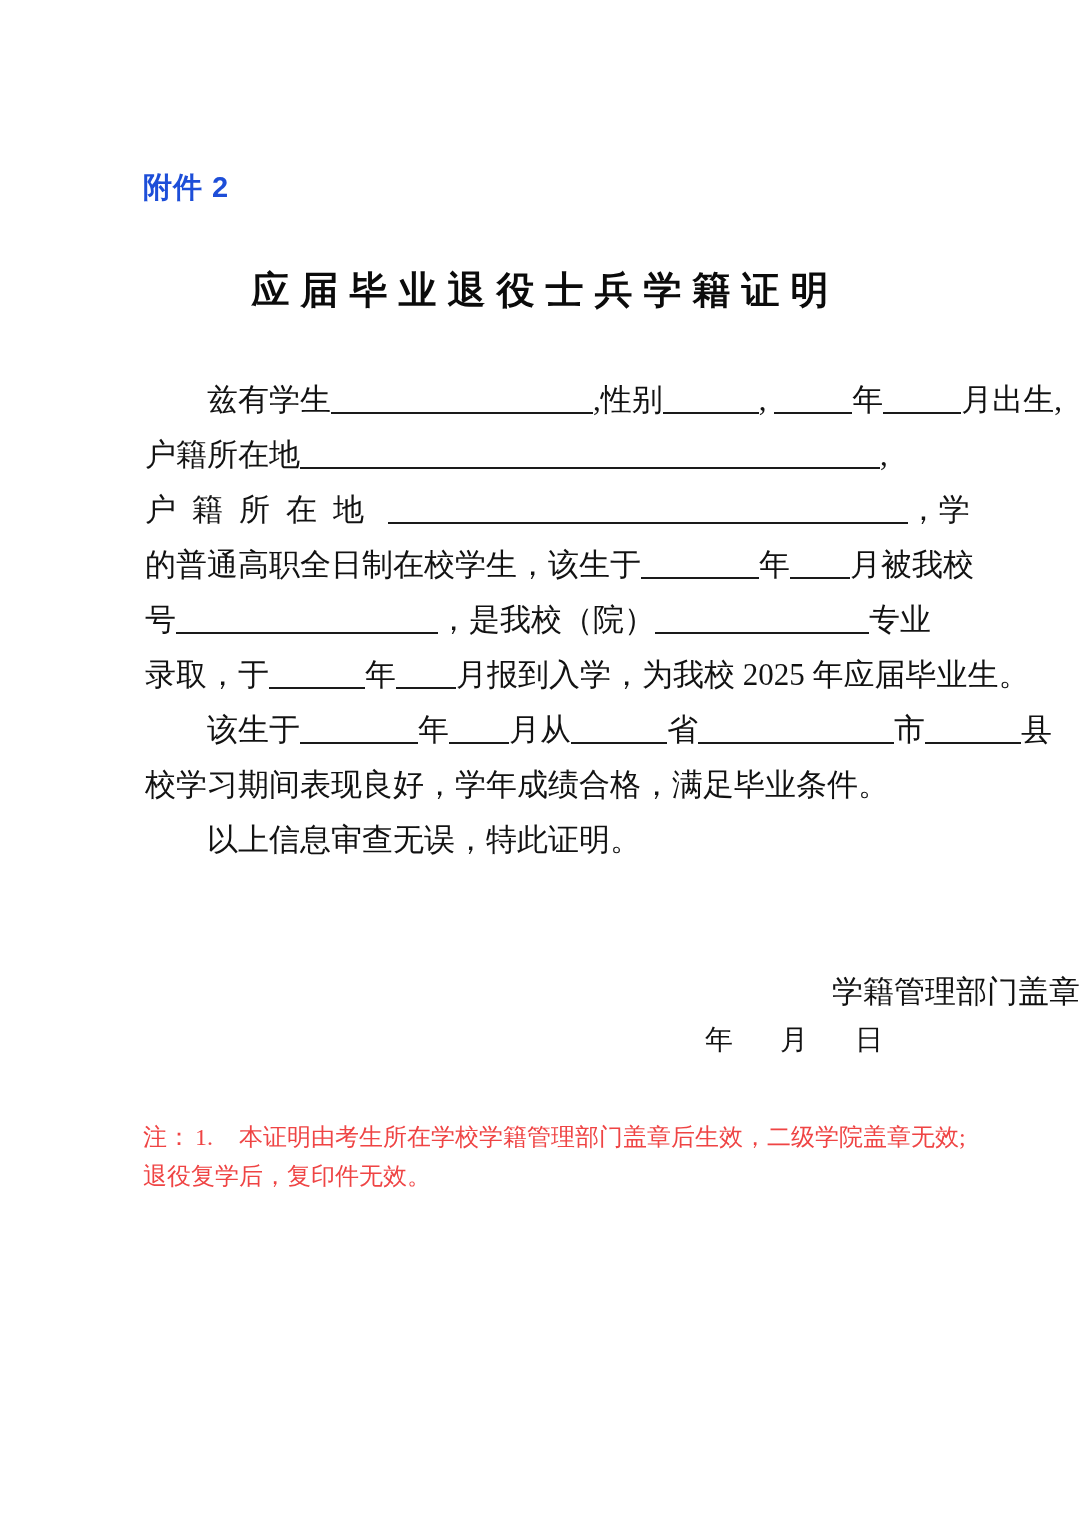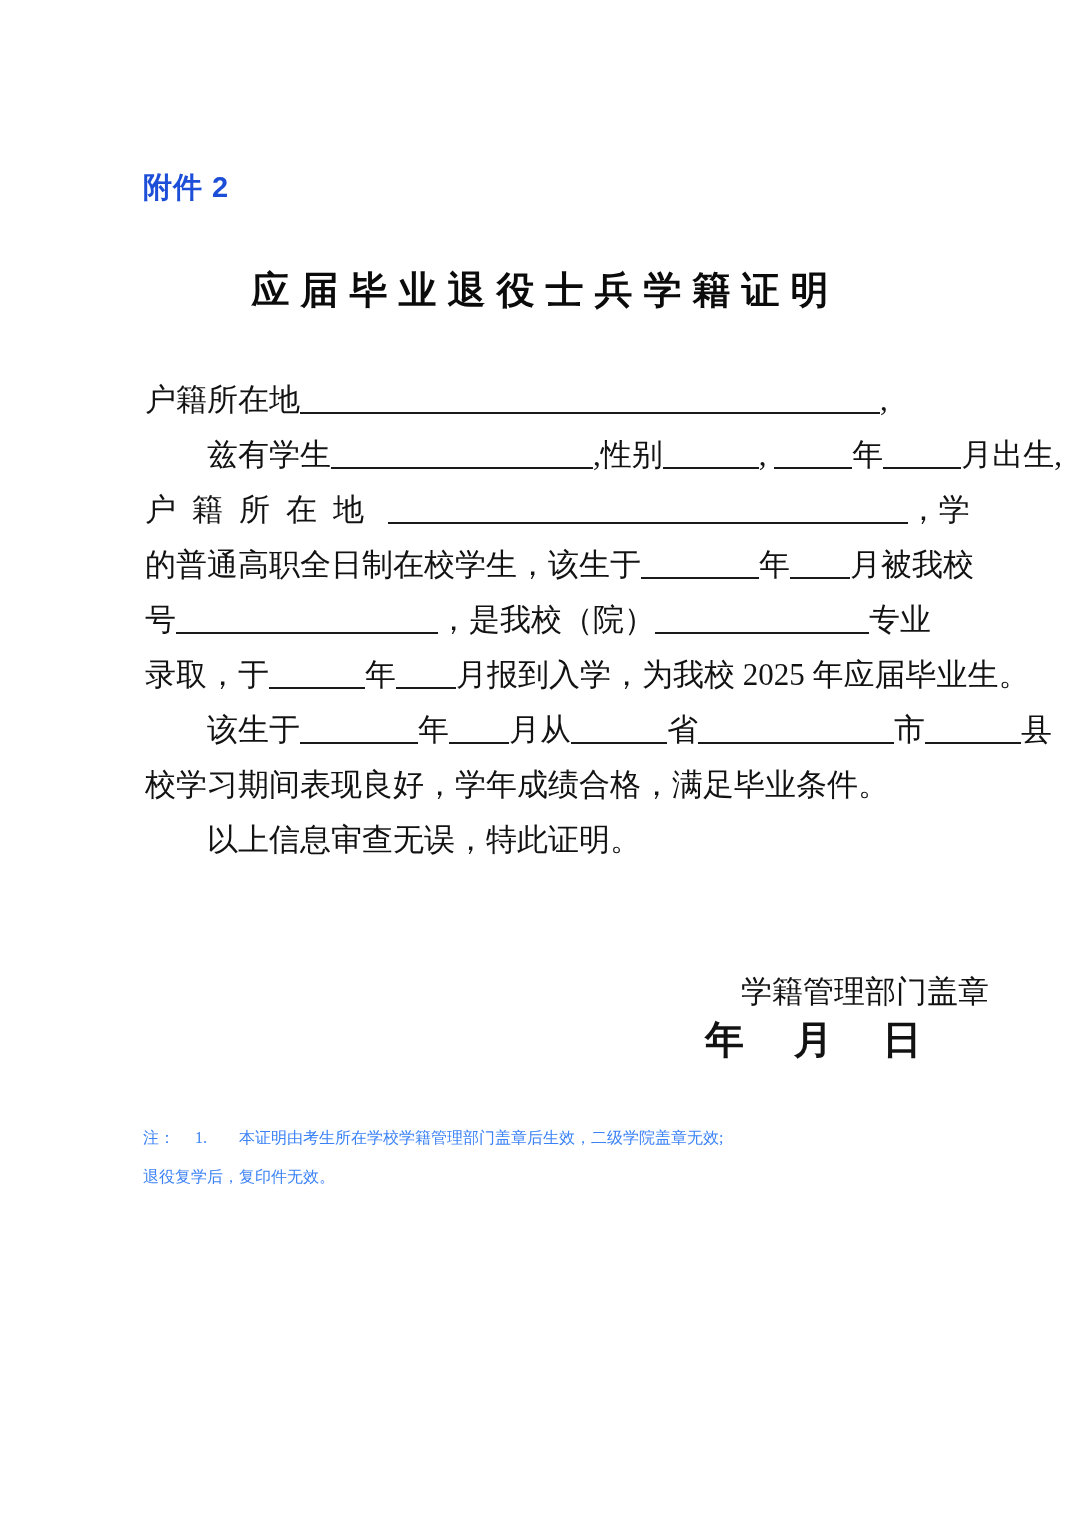--- a/index.html
+++ b/index.html
@@ -90,45 +90,44 @@
   .num { font-family: "Liberation Serif", "DejaVu Serif", serif; }
 
   
   .sign-block {
     position: absolute;
     left: 0;
     top: 968px;
     width: 1080px;
   }
   .sign-line-1 {
-    text-align: center;
+    text-align: right;
     padding-left: 650px;
     font-size: 31px;
     line-height: 48px;
     color: #121212;
   }
   .sign-line-2 {
     text-align: left;
     padding-left: 705px;
-    font-size: 39px;
+    font-size: 28px;
     line-height: 48px;
     letter-spacing: 20px;
     color: #121212;
-    font-weight: bold;
   }
 
   
   .notes {
     position: absolute;
     left: 143px;
     top: 1118px;
     width: 810px;
-    font-size: 16px;
+    font-size: 24px;
     line-height: 39px;
-    color: #3b82f6;
+    color: #ef4444;
   }
   .note-row {
     white-space: nowrap;
     display: block;
   }
   .note-prefix {
     display: inline-block;
     width: 52px;
   }
   .note-prefix.blank { visibility: hidden; }
@@ -145,26 +144,26 @@
 <body>
 
 <div class="page">
 
   <div class="attach-label">附件 2</div>
 
   <div class="doc-title">应届毕业退役士兵学籍证明</div>
 
   <div class="body-block">
 
-    <div class="p-line">
-      <span>户籍所在地</span><span class="bl bl-w9"></span><span>,</span>
-    </div>
-
     <div class="p-line indent2">
       <span>兹有学生</span><span class="bl bl-w8"></span><span>,性别</span><span class="bl bl-w3"></span><span>,</span>&nbsp;<span class="bl bl-w2"></span><span>年</span><span class="bl bl-w2"></span><span>月出生,</span>
+    </div>
+
+    <div class="p-line">
+      <span>户籍所在地</span><span class="bl bl-w9"></span><span>,</span>
     </div>
 
     <div class="p-line">
       <span class="spread-wide">户籍所在地</span>&nbsp;<span class="bl bl-w10"></span><span>，学</span>
     </div>
 
     <div class="p-line">
       <span>的普通高职全日制在校学生，该生于</span><span class="bl bl-w4"></span><span>年</span><span class="bl bl-w1"></span><span>月被我校</span>
     </div>
 

